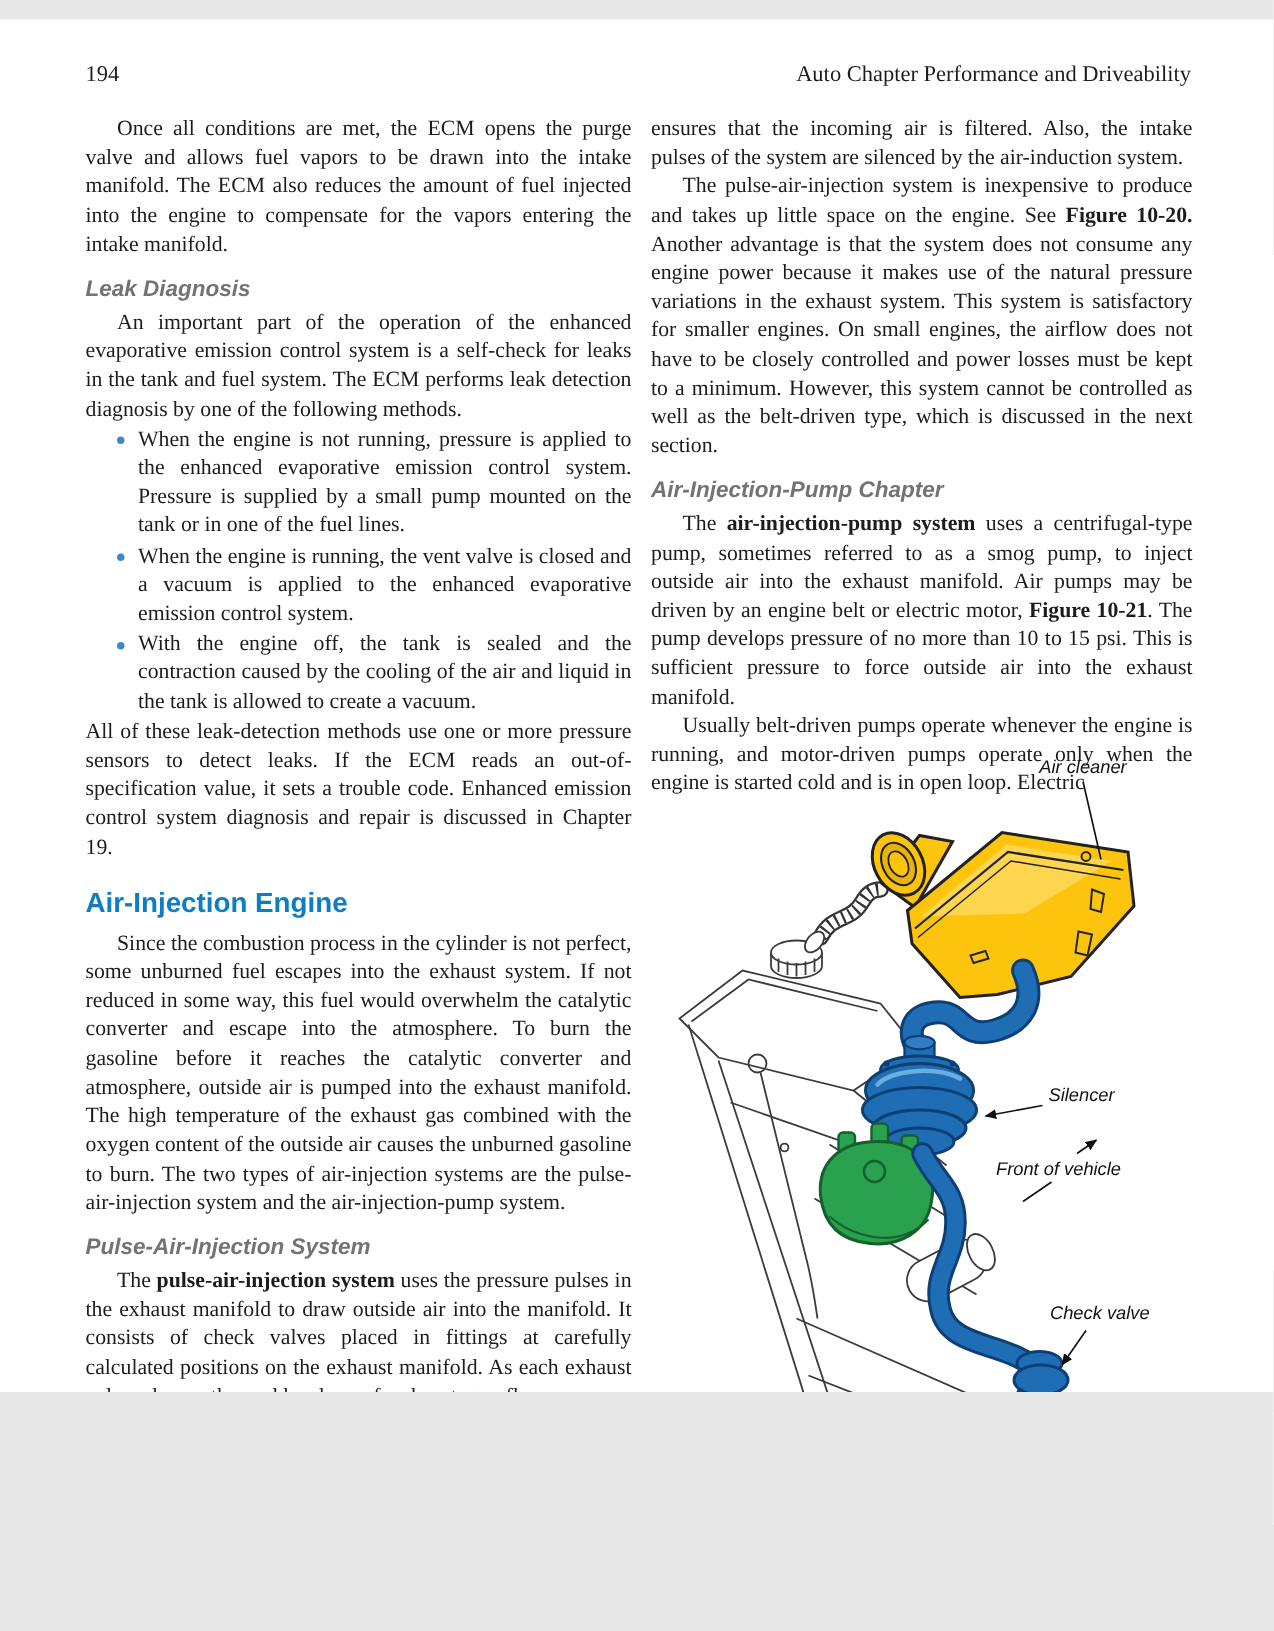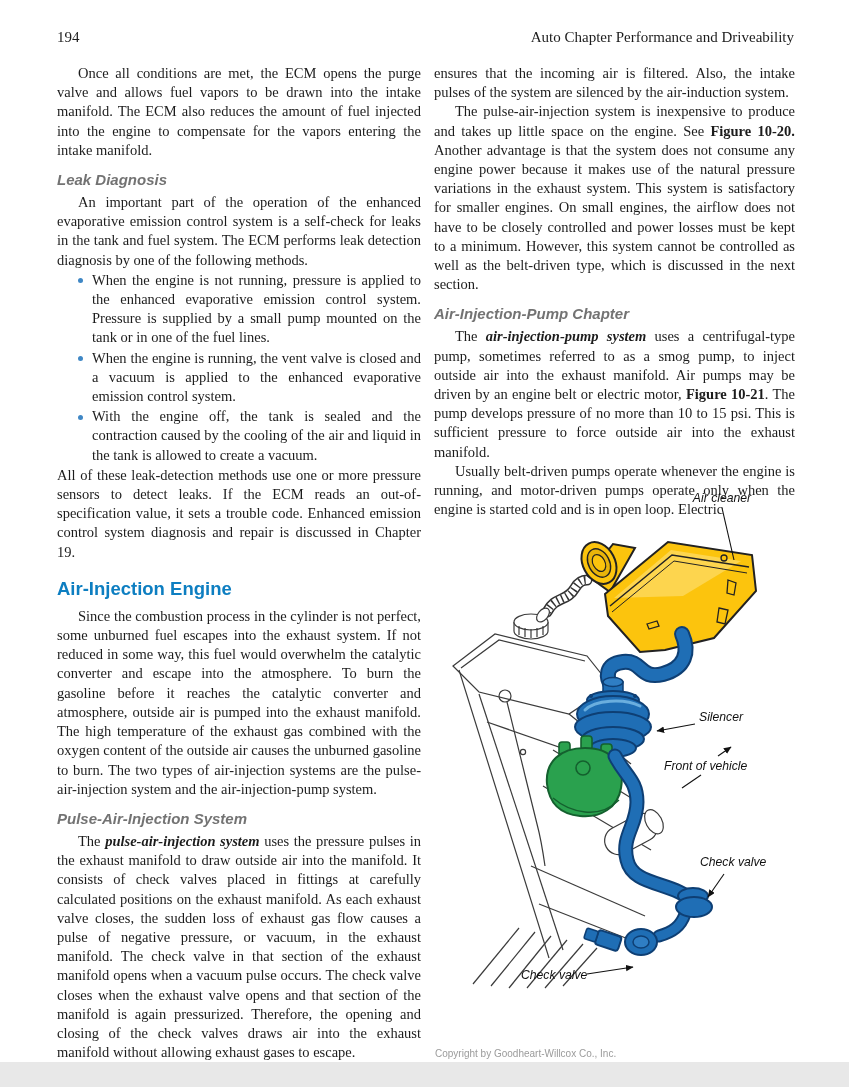--- a/index.html
+++ b/index.html
@@ -1,24 +1,24 @@
 <!DOCTYPE html>
 <html><head>
 <meta charset="utf-8">
 <style>
   * { box-sizing: border-box; margin: 0; padding: 0; }
   html,body { background:#e8e8e8; }
   .page {
     position: relative;
-    width: 849px; height: 1062px;
+    width: 849px; height: 915px;
     background: #ffffff;
     font-family: "Liberation Serif", serif;
     color: #1c1c1c;
     overflow: hidden;
-    margin: 0 auto;
+    margin: 13px auto;
   }
   .header {
     position: absolute; left: 57px; top: 28px; width: 737px;
     display: flex; justify-content: space-between;
     font-size: 15px; line-height: 19px;
   }
   .col { position: absolute; top: 64px; font-size: 14.5px; line-height: 19.2px; }
   .col.leftcol  { left: 57px;  width: 364px; }
   .col.rightcol { left: 434px; width: 361px; }
   .col p { text-align: justify; }
@@ -33,21 +33,21 @@
     font-size: 15px; line-height: 19px; font-weight: bold; font-style: italic;
     color: #737373; margin: 10px 0 4px 0;
   }
   ul.bullets { list-style: none; margin: 1px 0; }
   ul.bullets li { position: relative; padding-left: 35px; text-align: justify; margin: 1px 0; }
   ul.bullets li::before {
     content: ""; position: absolute; left: 21px; top: 7.5px;
     width: 5px; height: 5px; border-radius: 50%; background: #3f87c5;
   }
   .b { font-weight: bold; }
-  .i { font-style: italic; }
+  .i { }
   .figure { position: absolute; left: 435px; top: 484px; width: 365px; height: 505px; font-style: italic; }
   .caption {
     position: absolute; left: 437px; top: 994px; width: 357px;
     font-family: "Liberation Sans", sans-serif;
     font-size: 12.3px; line-height: 16.6px; color: #1c1c1c;
     text-align: justify;
   }
   .footer {
     position: absolute; left: 435px; top: 1048px; width: 359px;
     font-family: "Liberation Sans", sans-serif;

